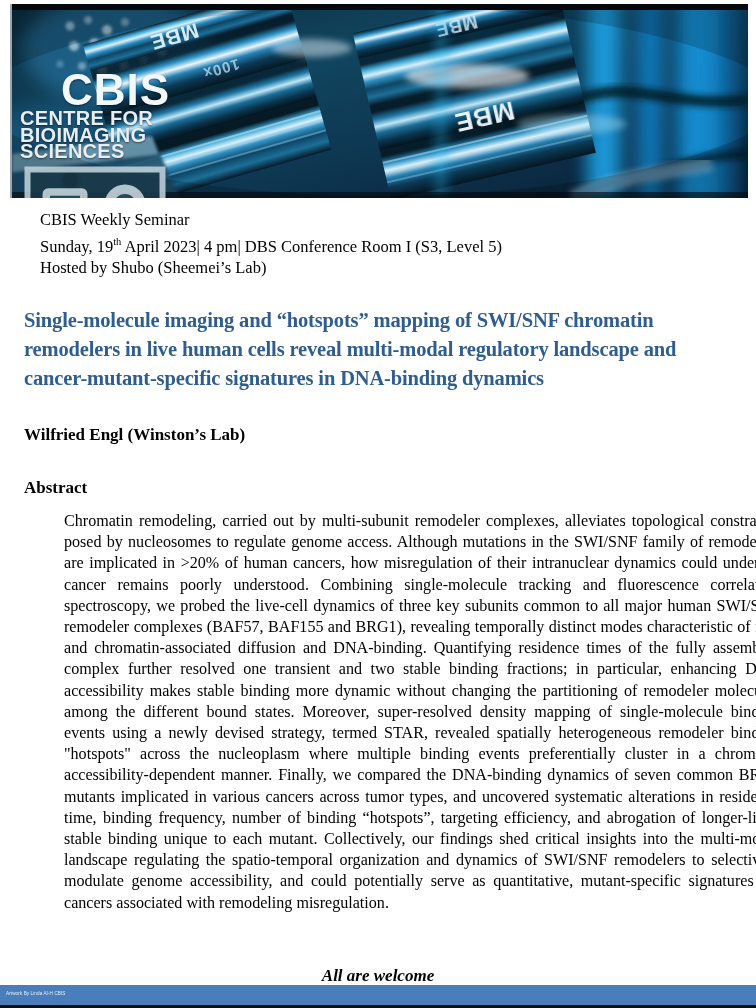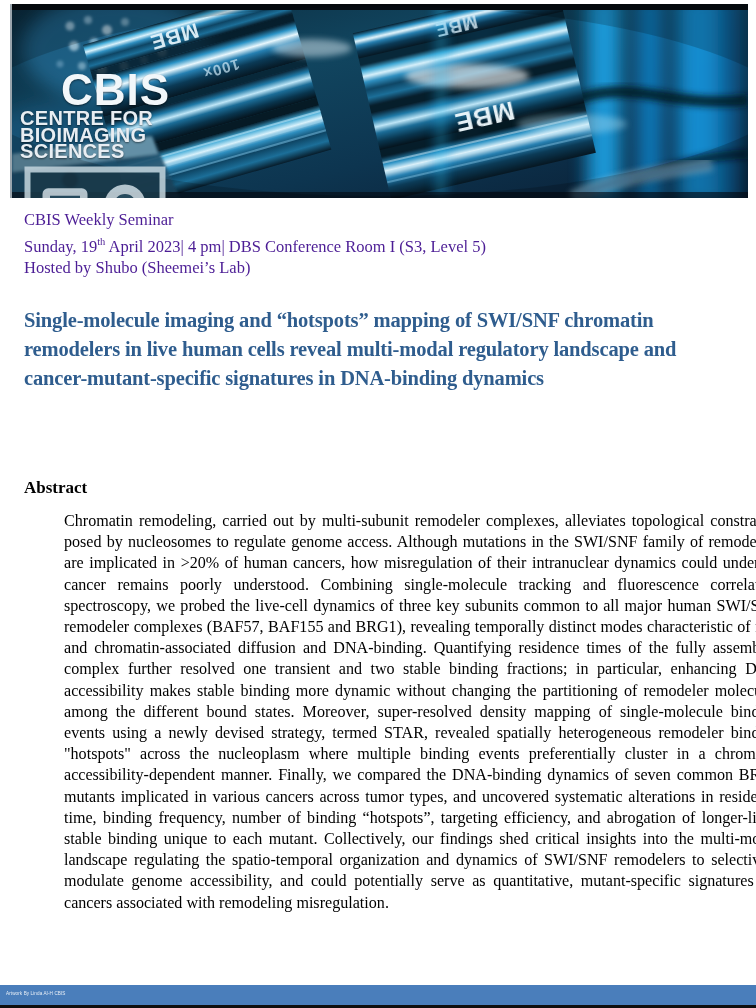--- a/index.html
+++ b/index.html
@@ -67,25 +67,25 @@
     width: 40px;
     height: 47px;
     flex: 0 0 auto;
     margin-right: 3px;
     opacity: .92;
   }
 
   
   .meta {
     position: absolute;
-    left: 24px;
+    left: 40px;
     top: 209px;
     font-size: 16.5px;
     line-height: 21.5px;
-    color: #4c1d95;
+    color: #000000;
   }
   .meta sup { font-size: 10.5px; vertical-align: super; }
 
   .talk-title {
     position: absolute;
     left: 24px;
     top: 306px;
     width: 716px;
     font-family: "Liberation Serif", serif;
     font-weight: bold;
@@ -346,23 +346,25 @@
   </div>
 
   <div class="meta">
     <div>CBIS Weekly Seminar</div>
     <div><span>Sunday, 19</span><sup>th</sup><span> April 2023| 4 pm| DBS Conference Room I (S3, Level 5)</span></div>
     <div>Hosted by Shubo (Sheemei’s Lab)</div>
   </div>
 
   <div class="talk-title">Single-molecule imaging and “hotspots” mapping of SWI/SNF chromatin remodelers in live human cells reveal multi-modal regulatory landscape and cancer-mutant-specific signatures in DNA-binding dynamics</div>
 
+  <div class="speaker">Wilfried Engl (Winston’s Lab)</div>
 
   <div class="abstract-head">Abstract</div>
   <div class="abstract-body">Chromatin remodeling, carried out by multi-subunit remodeler complexes, alleviates topological constraints posed by nucleosomes to regulate genome access. Although mutations in the SWI/SNF family of remodelers are implicated in &gt;20% of human cancers, how misregulation of their intranuclear dynamics could underpin cancer remains poorly understood. Combining single-molecule tracking and fluorescence correlation spectroscopy, we probed the live-cell dynamics of three key subunits common to all major human SWI/SNF remodeler complexes (BAF57, BAF155 and BRG1), revealing temporally distinct modes characteristic of free and chromatin-associated diffusion and DNA-binding. Quantifying residence times of the fully assembled complex further resolved one transient and two stable binding fractions; in particular, enhancing DNA accessibility makes stable binding more dynamic without changing the partitioning of remodeler molecules among the different bound states. Moreover, super-resolved density mapping of single-molecule binding events using a newly devised strategy, termed STAR, revealed spatially heterogeneous remodeler binding "hotspots" across the nucleoplasm where multiple binding events preferentially cluster in a chromatin accessibility-dependent manner. Finally, we compared the DNA-binding dynamics of seven common BRG1 mutants implicated in various cancers across tumor types, and uncovered systematic alterations in residence time, binding frequency, number of binding “hotspots”, targeting efficiency, and abrogation of longer-lived stable binding unique to each mutant. Collectively, our findings shed critical insights into the multi-modal landscape regulating the spatio-temporal organization and dynamics of SWI/SNF remodelers to selectively modulate genome accessibility, and could potentially serve as quantitative, mutant-specific signatures for cancers associated with remodeling misregulation.</div>
 
+  <div class="all-welcome">All are welcome</div>
 
   <div class="footer-bar">
     <div class="footer-credit">Artwork By Linda AI-H CBIS</div>
   </div>
   <div class="page-bottom-edge"></div>
 
 </div>
 
 </body></html>

